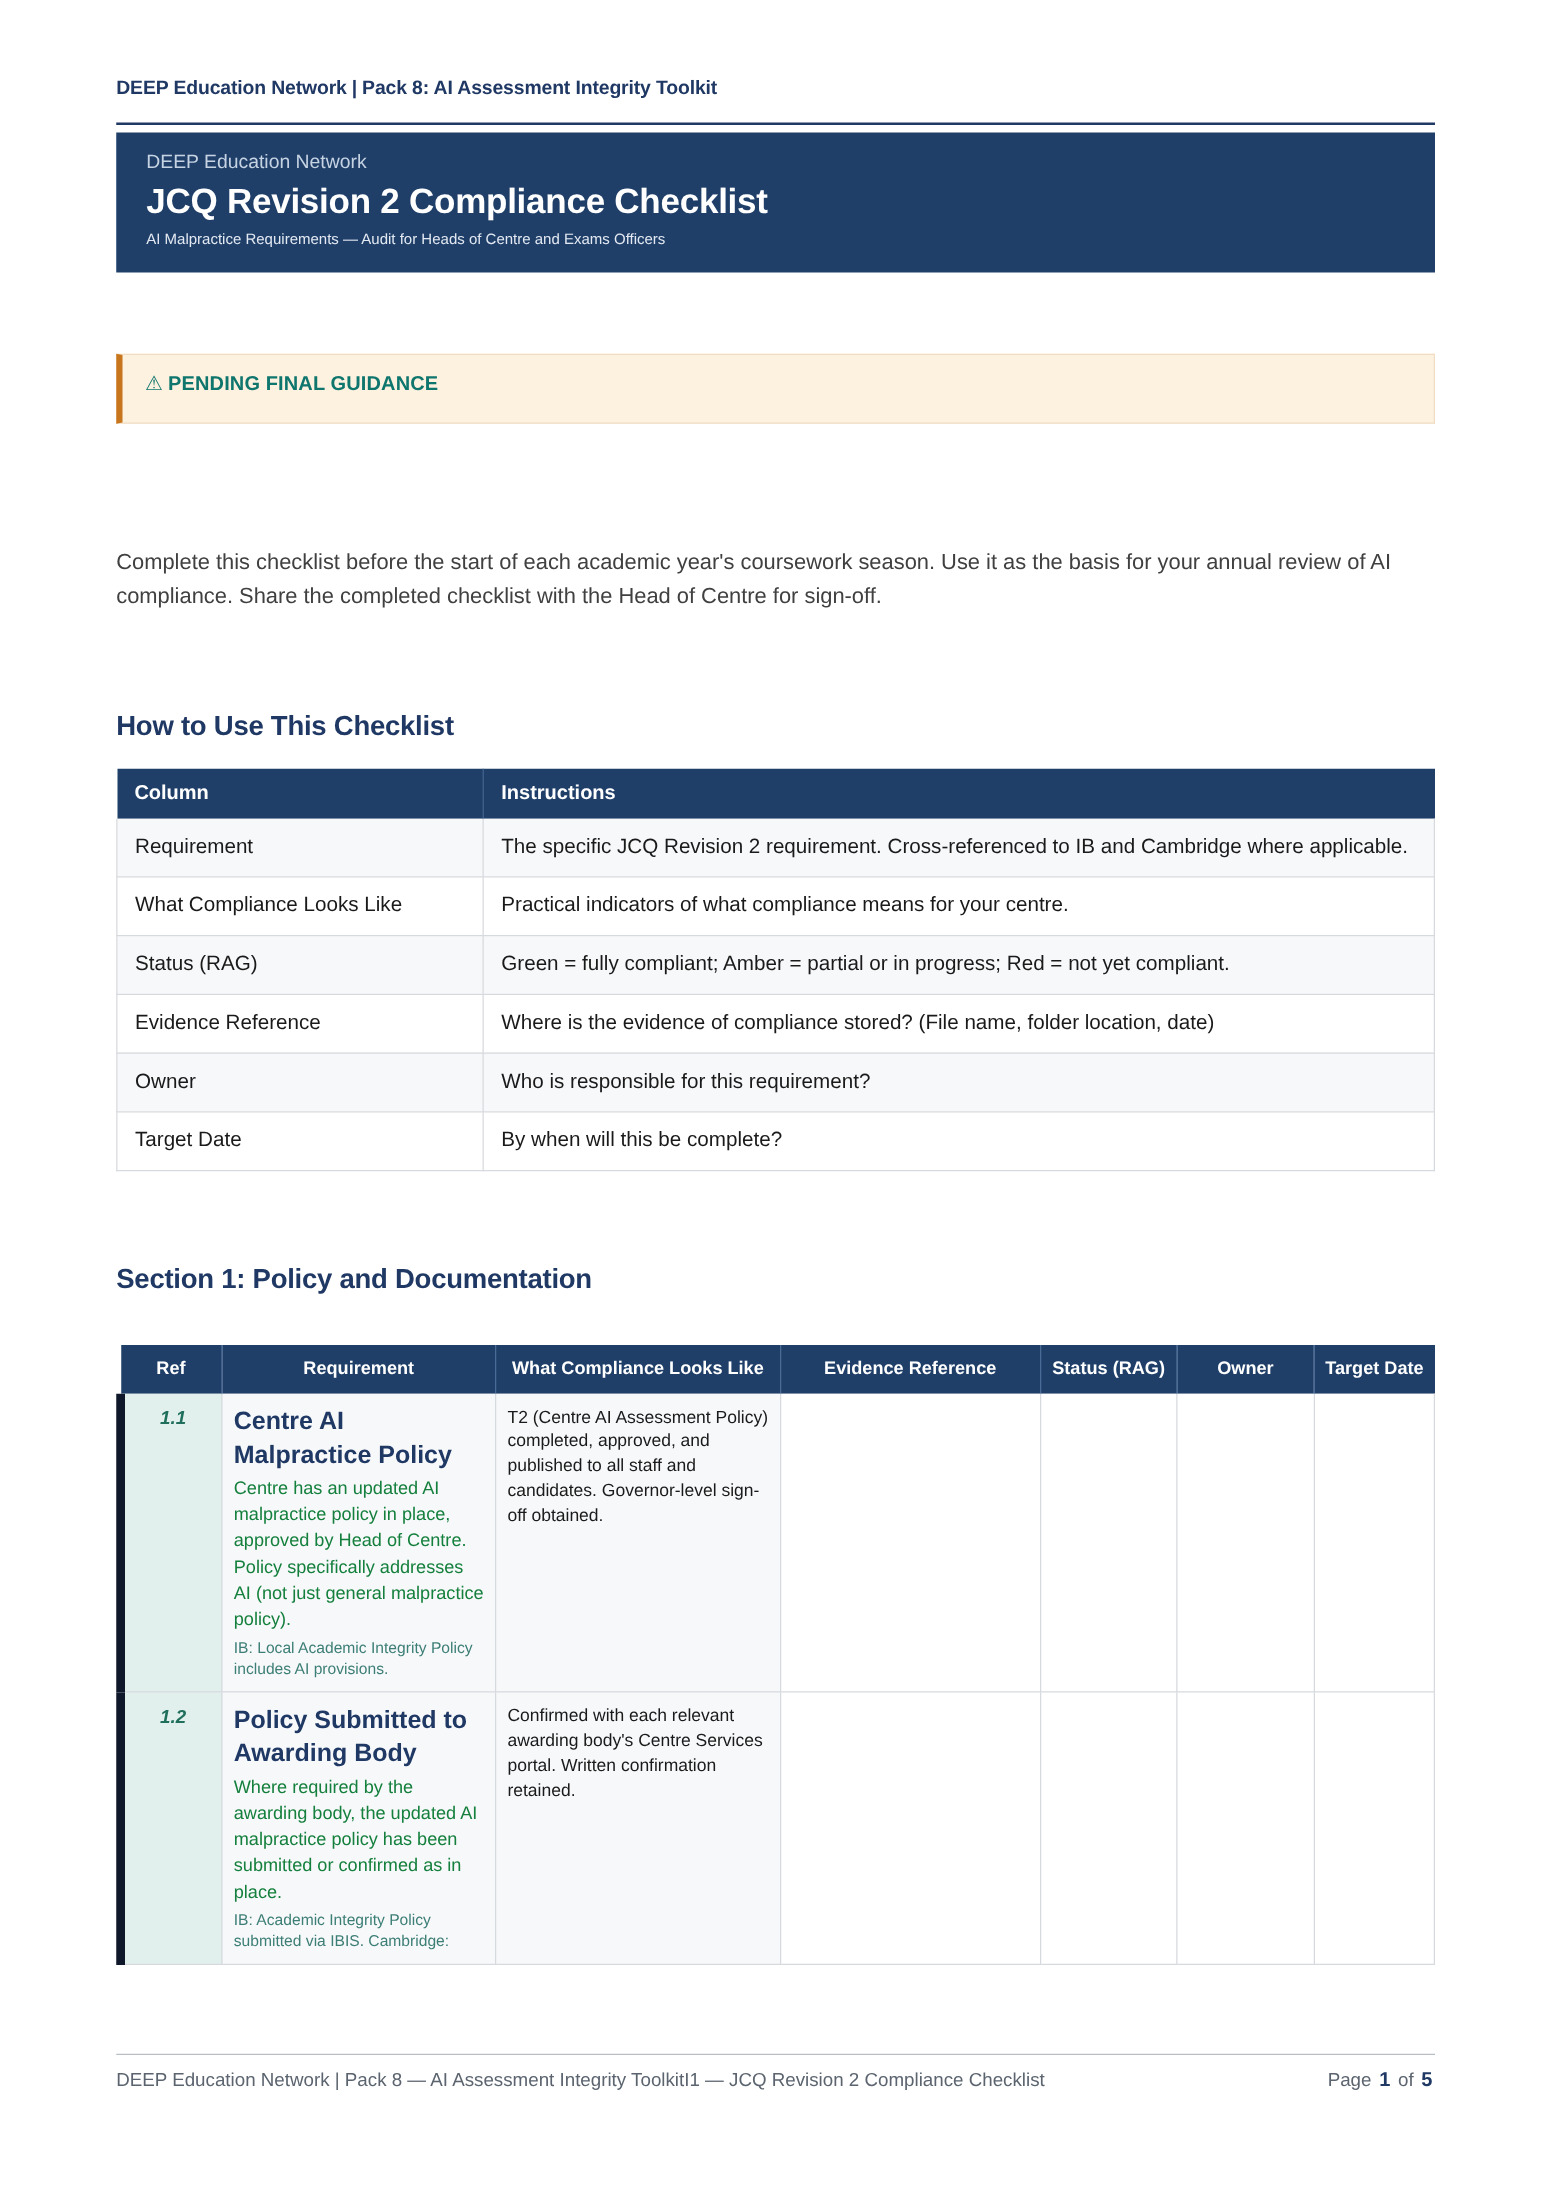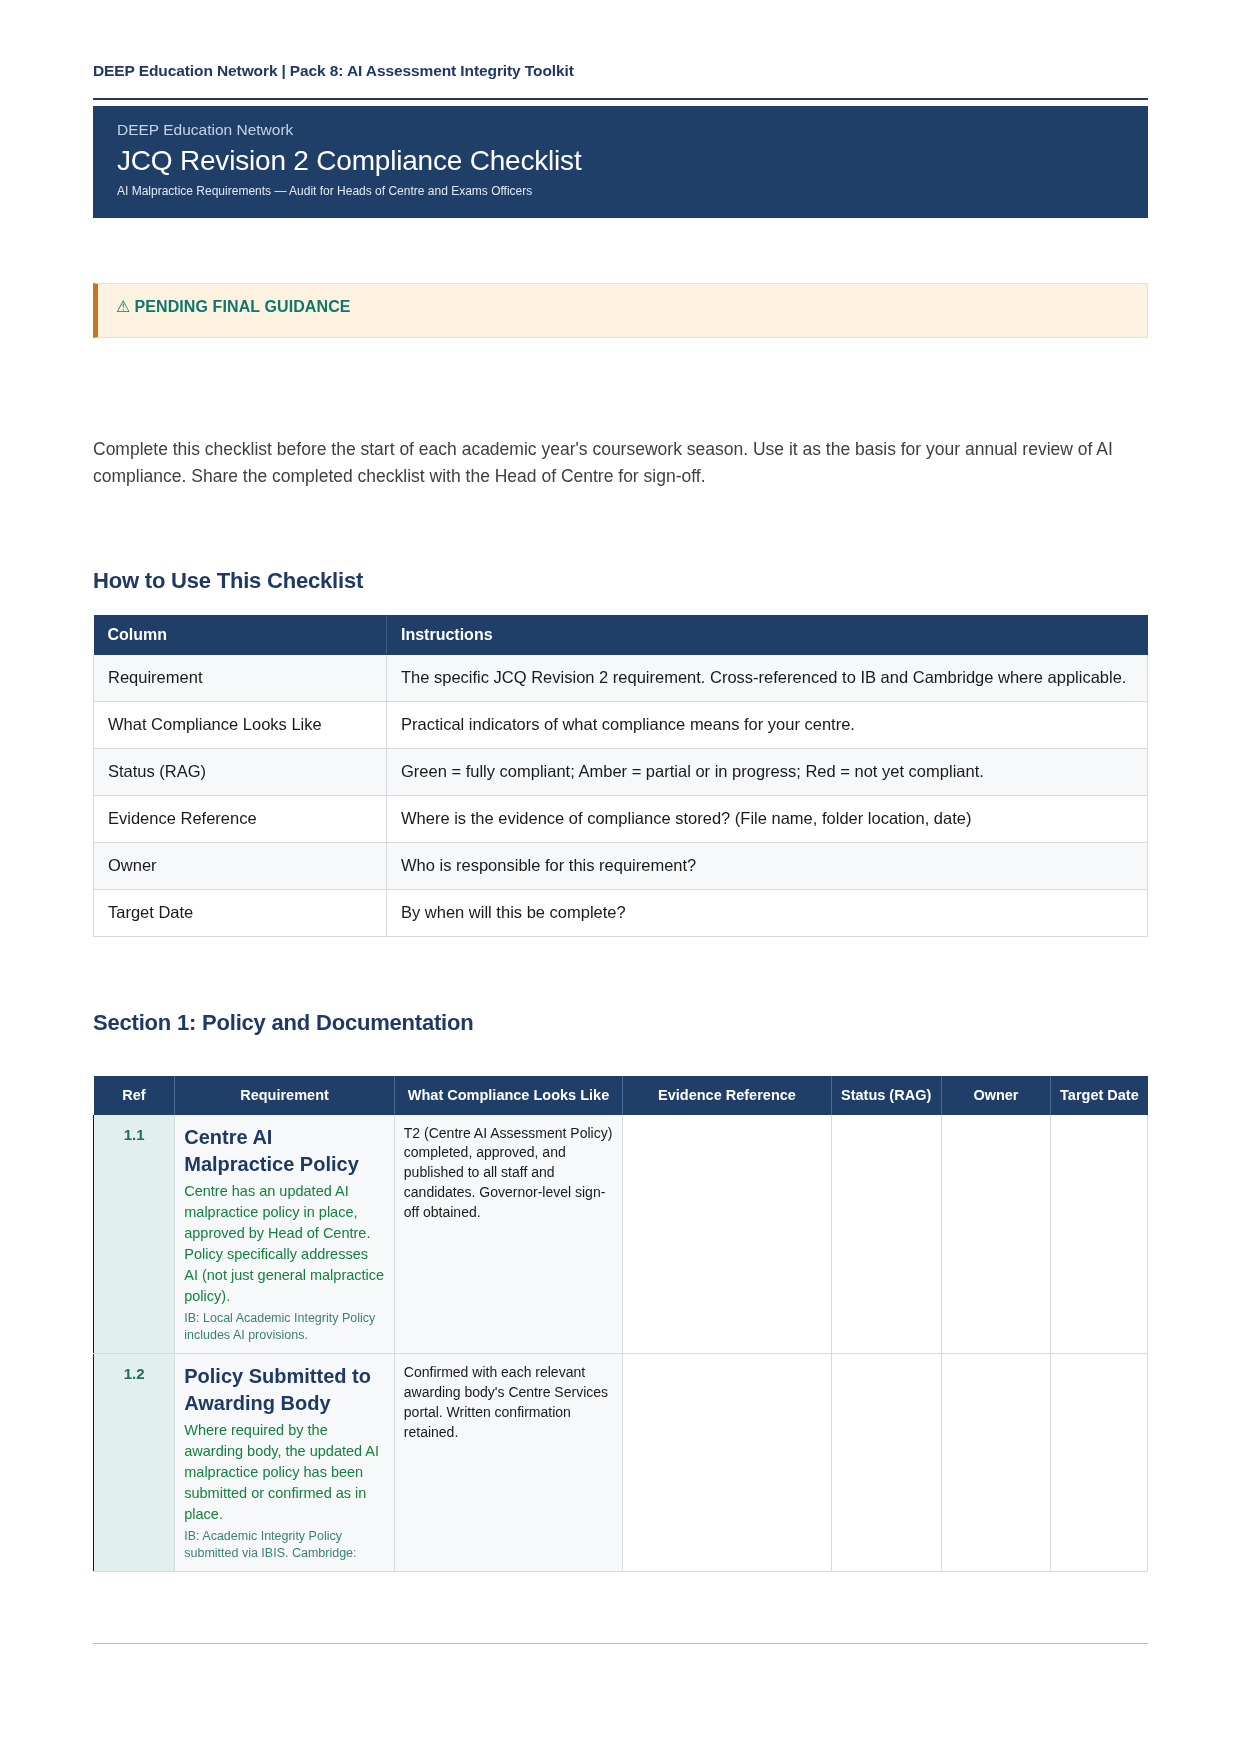--- a/index.html
+++ b/index.html
@@ -52,21 +52,21 @@
     padding: 14px 24px 0 24px;
   }
   .banner-eyebrow {
     font-size: 15.5px;
     color: #c6d3e3;
     line-height: 1.35;
     margin-bottom: 3px;
   }
   .banner-title {
     font-size: 28px;
-    font-weight: normal;
+    font-weight: bold;
     color: #ffffff;
     line-height: 1.22;
     letter-spacing: -0.2px;
     margin-bottom: 6px;
   }
   .banner-subtitle {
     font-size: 12px;
     color: #e3e9f2;
     line-height: 1.3;
   }
@@ -174,21 +174,21 @@
   }
   .checklist-table th:last-child { border-right: none; }
   .checklist-table td {
     border-bottom: 1px solid #d6d9dd;
     border-right: 1px solid #d6d9dd;
     vertical-align: top;
     padding: 9px 9px;
     line-height: 1.42;
     background: #f7f8fa;
   }
-  .checklist-table tr td:first-child { border-left: 1px solid #0f172a; }
+  .checklist-table tr td:first-child { border-left: 7px solid #0f172a; font-style: italic; }
   .cell-ref {
     background: #e1f0ec !important;
     text-align: center;
     color: #1f6f5c;
     font-weight: bold;
     font-size: 15px;
     padding-top: 10px;
   }
   .cell-blank { background: #ffffff !important; }
   .req-title {
@@ -358,14 +358,23 @@
         <td class="cell-blank"></td>
         <td class="cell-blank"></td>
         <td class="cell-blank"></td>
       </tr>
     </tbody>
   </table>
 
   <div class="clip-mask"></div>
 
   <div class="footer-rule"></div>
+  <div class="footer">
+    <div class="footer-left">DEEP Education Network | Pack 8 — AI Assessment Integrity ToolkitI1 — JCQ Revision 2 Compliance Checklist</div>
+    <div class="footer-right">
+      <span>Page</span>
+      <span class="pgnum">1</span>
+      <span>of</span>
+      <span class="pgnum">5</span>
+    </div>
+  </div>
 
 </div>
 
 </body></html>

